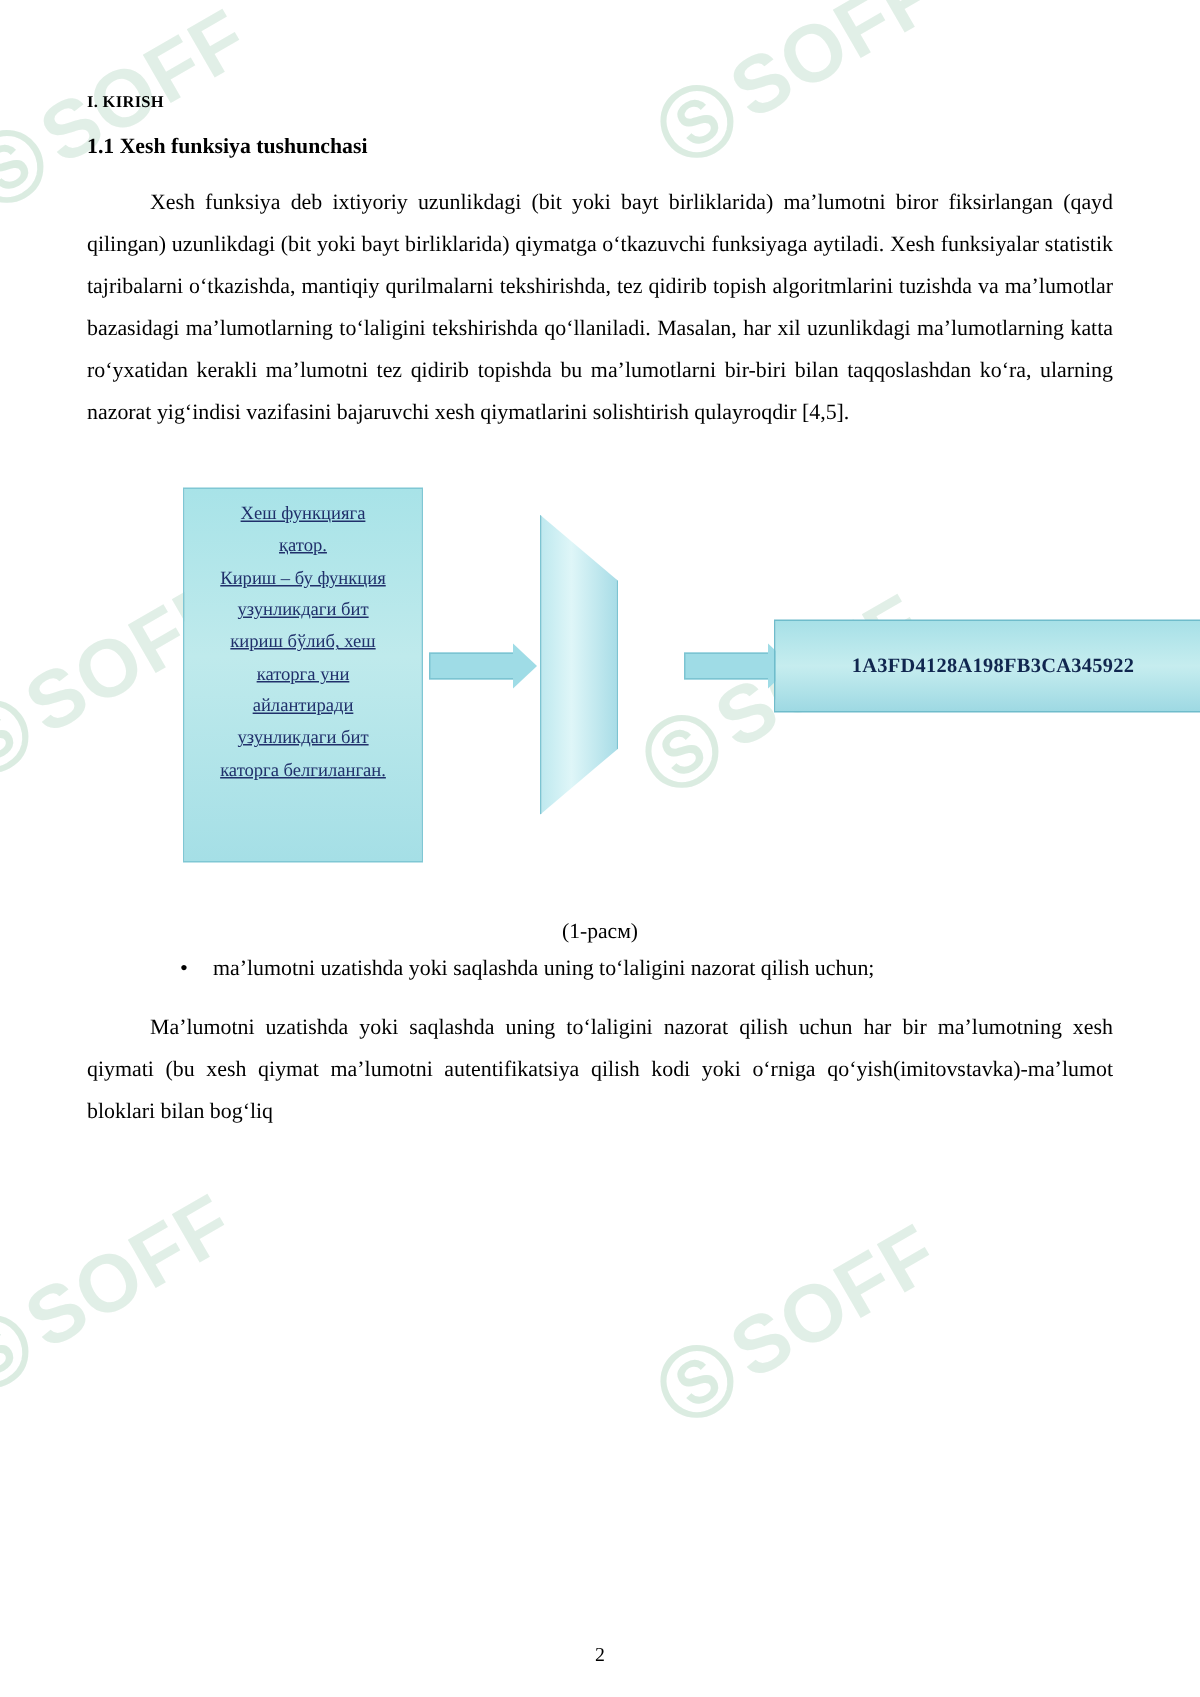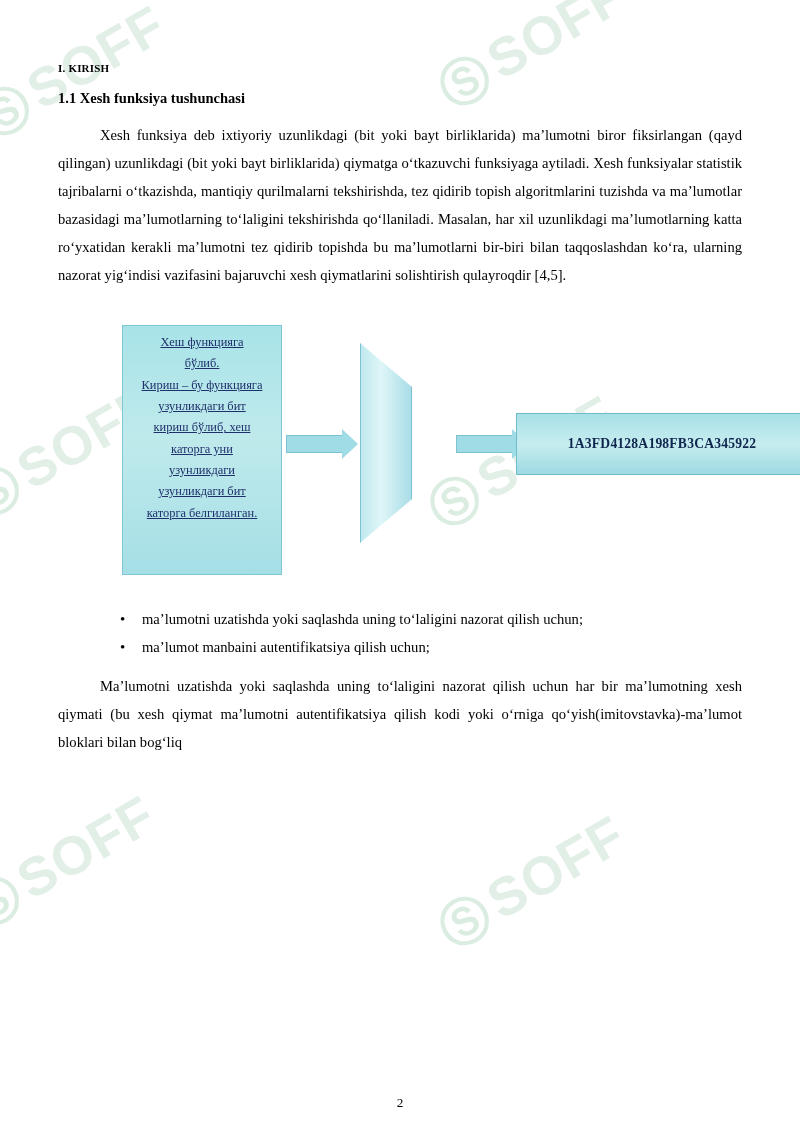--- a/index.html
+++ b/index.html
@@ -219,45 +219,45 @@
 
   <h1 class="doc-title">I. KIRISH</h1>
   <h2 class="sec-title">1.1 Xesh funksiya tushunchasi</h2>
 
   <p class="body-text">Xesh funksiya deb ixtiyoriy uzunlikdagi (bit yoki bayt birliklarida) ma’lumotni biror fiksirlangan (qayd qilingan) uzunlikdagi (bit yoki bayt birliklarida) qiymatga o‘tkazuvchi funksiyaga aytiladi. Xesh funksiyalar statistik tajribalarni o‘tkazishda, mantiqiy qurilmalarni tekshirishda, tez qidirib topish algoritmlarini tuzishda va ma’lumotlar bazasidagi ma’lumotlarning to‘laligini tekshirishda qo‘llaniladi. Masalan, har xil uzunlikdagi ma’lumotlarning katta ro‘yxatidan kerakli ma’lumotni tez qidirib topishda bu ma’lumotlarni bir-biri bilan taqqoslashdan ko‘ra, ularning nazorat yig‘indisi vazifasini bajaruvchi xesh qiymatlarini solishtirish qulayroqdir [4,5].</p>
 
   <div class="figure">
 
     <div class="fig-box">
       <span class="txt">Хеш функцияга</span>
-      <span class="txt">бўлиб.</span>
-      <span class="txt">Кириш – бу функцияга</span>
+      <span class="txt">қатор.</span>
+      <span class="txt">Кириш – бу функция</span>
       <span class="txt">узунликдаги бит</span>
       <span class="txt">кириш бўлиб, хеш</span>
       <span class="txt">каторга уни</span>
-      <span class="txt">узунликдаги</span>
+      <span class="txt">айлантиради</span>
       <span class="txt">узунликдаги бит</span>
       <span class="txt lastline">каторга белгиланган.</span>
     </div>
 
     <div class="arrow arrow1"></div>
 
     <div class="funnel"></div>
 
     <div class="arrow arrow2"></div>
 
     <div class="hash-box">
       <span>1A3FD4128A198FB3CA345922</span>
     </div>
   </div>
 
+  <p class="fig-caption">(1-расм)</p>
 
 
   <ul class="bullets">
     <li>ma’lumotni uzatishda yoki saqlashda uning to‘laligini nazorat qilish uchun;</li>
-    <li>ma’lumot manbaini autentifikatsiya qilish uchun;</li>
   </ul>
 
   <p class="body-text">Ma’lumotni uzatishda yoki saqlashda uning to‘laligini nazorat qilish uchun har  bir ma’lumotning xesh qiymati (bu xesh qiymat ma’lumotni autentifikatsiya qilish kodi yoki o‘rniga qo‘yish(imitovstavka)-ma’lumot bloklari bilan bog‘liq</p>
 
 </div>
 
 <div class="page-number">2</div>
 
 </body></html>

